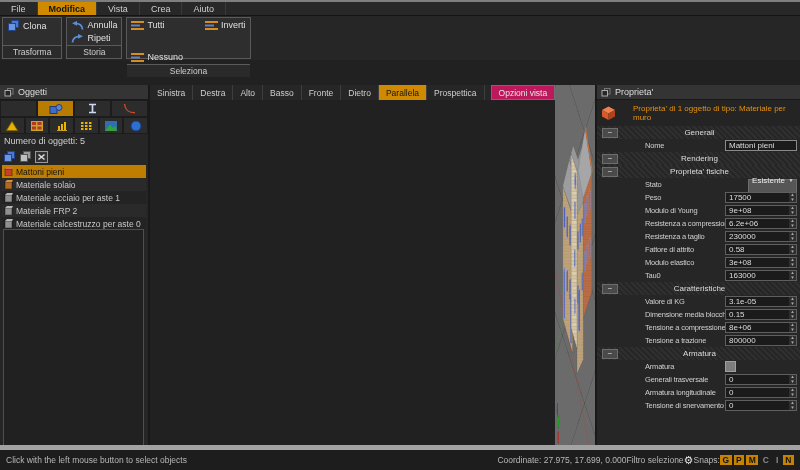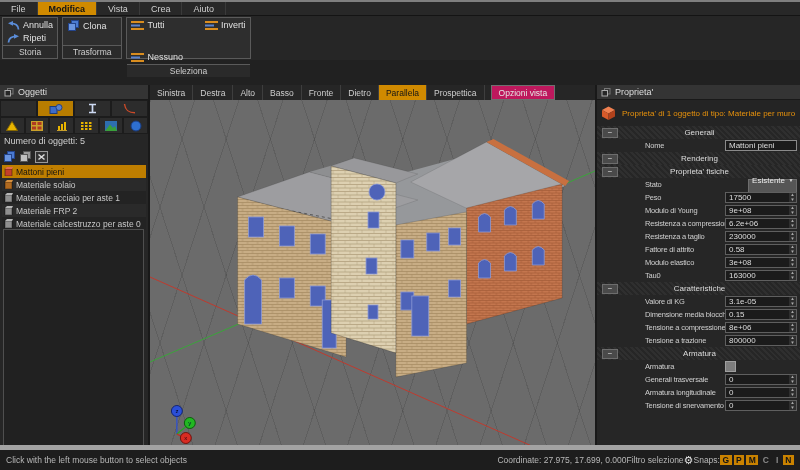--- a/index.html
+++ b/index.html
@@ -27,33 +27,33 @@
   .icell.sel{background:#b87d00;}
   .count{padding:2px 4px;color:#cfcfcf;height:11px;}
   .minibar{display:flex;gap:3px;padding:1px 3px;height:13px;align-items:center;}
   .minibtn{display:flex;align-items:center;justify-content:center;}
   .obj-list{margin:1px 2px 0 2px;}
   .obj-item{height:13px;display:flex;align-items:center;gap:3px;padding:0 2px;background:#232323;color:#c8c8c8;white-space:nowrap;overflow:hidden;font-size:8.5px;}
   .obj-item:nth-child(even){background:#2a2a2a;}
   .obj-item.sel{background:#bf7e00;color:#121212;}
   .obj-box{position:absolute;left:3px;right:4px;top:144px;bottom:4px;border:1px solid #4f4f4f;background:#212121;}
   
-  .center{position:absolute;left:150px;right:205px;top:85px;bottom:20px;display:flex;flex-direction:column;}
+  .center{position:absolute;left:150px;right:205px;top:85px;bottom:20px;display:flex;flex-direction:row;}
   .tabs{height:15px;display:flex;background:#262626;align-items:stretch;font-size:8.5px;}
   .tab{padding:0 7px;display:flex;align-items:center;border-right:1px solid #3e3e3e;color:#cfcfcf;cursor:default;}
   .tab.active{background:#d08a00;color:#141414;}
   .tab.button{background:#be185d;border:1px solid #6f6f6f;margin-left:6px;color:#e5e5e5;}
   .viewport{flex:1;position:relative;background-color:#6b6b6b;
     background-image:
       repeating-linear-gradient(108deg, rgba(30,30,30,.16) 0 1px, transparent 1px 42px),
       repeating-linear-gradient(72deg,  rgba(30,30,30,.16) 0 1px, transparent 1px 42px);}
   .viewport svg{position:absolute;inset:0;width:100%;height:100%;}
   
   .right-panel{position:absolute;top:85px;right:0;width:203px;bottom:20px;background:#262626;border-left:2px solid #191919;}
-  .banner{height:26px;display:flex;align-items:center;gap:5px;padding:0 3px;background:#242424;}
+  .banner{height:26px;display:flex;align-items:center;gap:16px;padding:0 3px;background:#242424;}
   .banner-text{color:#e8920c;font-size:8px;line-height:9px;}
   .prow{height:13px;display:flex;align-items:center;}
   .plabel{width:80px;padding-left:4px;font-size:7.5px;letter-spacing:-0.2px;white-space:nowrap;overflow:hidden;color:#cfcfcf;margin-left:44px;}
   .pval{flex:1;margin-right:3px;position:relative;height:11px;}
   .section{height:13px;display:flex;align-items:center;
      background:repeating-linear-gradient(45deg,#2f2f2f 0 2px,#262626 2px 4px);}
   .minus{width:14px;height:8px;background:#4a4a4a;border:1px solid #6d6d6d;margin:0 5px;display:flex;align-items:center;justify-content:center;font-size:8px;line-height:6px;color:#ddd;}
   .section-label{flex:1;text-align:center;margin-right:24px;font-size:8px;color:#ddd;}
   .tinput,.ninput{height:9px;background:#1b1b1b;border:1px solid #8a8a8a;color:#ddd;display:flex;align-items:center;padding:0 3px;font-size:8px;}
   .ninput{border-color:#5f5f5f;padding-right:9px;}
@@ -79,52 +79,52 @@
       <div class="menu-item active">Modifica</div>
       <div class="menu-item">Vista</div>
       <div class="menu-item">Crea</div>
       <div class="menu-item">Aiuto</div>
     </div>
   <div class="ribbon" id="ribbon">
       <div class="rgroup">
         <div class="rgroup-body col">
           <div class="rbtn">
             <span class="ic">
+              <svg width="13" height="11">
+                <rect x="4.5" y="0.5" width="7" height="7" fill="#4a7ad0" stroke="#23448c"></rect>
+                <rect x="1.5" y="3.5" width="7" height="7" fill="#6a95e0" stroke="#23448c"></rect>
+              </svg>
+            </span>
+            <span>Clona</span>
+          </div>
+        </div>
+        <div class="rgroup-label">Trasforma</div>
+      </div>
+      <div class="rgroup">
+        <div class="rgroup-body col">
+          <div class="rbtn">
+            <span class="ic">
               <svg width="13" height="9">
                 <path d="M11.5 8.5 C11.5 4 8 2.3 4 2.3" fill="none" stroke="#5b8dd9" stroke-width="1.8"></path>
                 <polygon points="6,0 1,2.3 6,4.8" fill="#5b8dd9"></polygon>
               </svg>
             </span>
             <span>Annulla</span>
           </div>
           <div class="rbtn">
             <span class="ic">
               <svg width="13" height="9">
                 <path d="M1.5 8.5 C1.5 4 5 2.3 9 2.3" fill="none" stroke="#5b8dd9" stroke-width="1.8"></path>
                 <polygon points="7,0 12,2.3 7,4.8" fill="#5b8dd9"></polygon>
               </svg>
             </span>
             <span>Ripeti</span>
           </div>
         </div>
         <div class="rgroup-label">Storia</div>
-      </div>
-      <div class="rgroup">
-        <div class="rgroup-body col">
-          <div class="rbtn">
-            <span class="ic">
-              <svg width="13" height="11">
-                <rect x="4.5" y="0.5" width="7" height="7" fill="#4a7ad0" stroke="#23448c"></rect>
-                <rect x="1.5" y="3.5" width="7" height="7" fill="#6a95e0" stroke="#23448c"></rect>
-              </svg>
-            </span>
-            <span>Clona</span>
-          </div>
-        </div>
-        <div class="rgroup-label">Trasforma</div>
       </div>
       <div class="rgroup">
         <div class="rgroup-body grid">
           <div class="rbtn">
             <span class="ic">
               <svg width="13" height="9">
                 <rect y="0" width="13" height="2" fill="#d98d1f"></rect>
                 <rect y="3.5" width="9" height="2" fill="#5b82cc"></rect>
                 <rect y="7" width="13" height="2" fill="#d98d1f"></rect>
               </svg>

